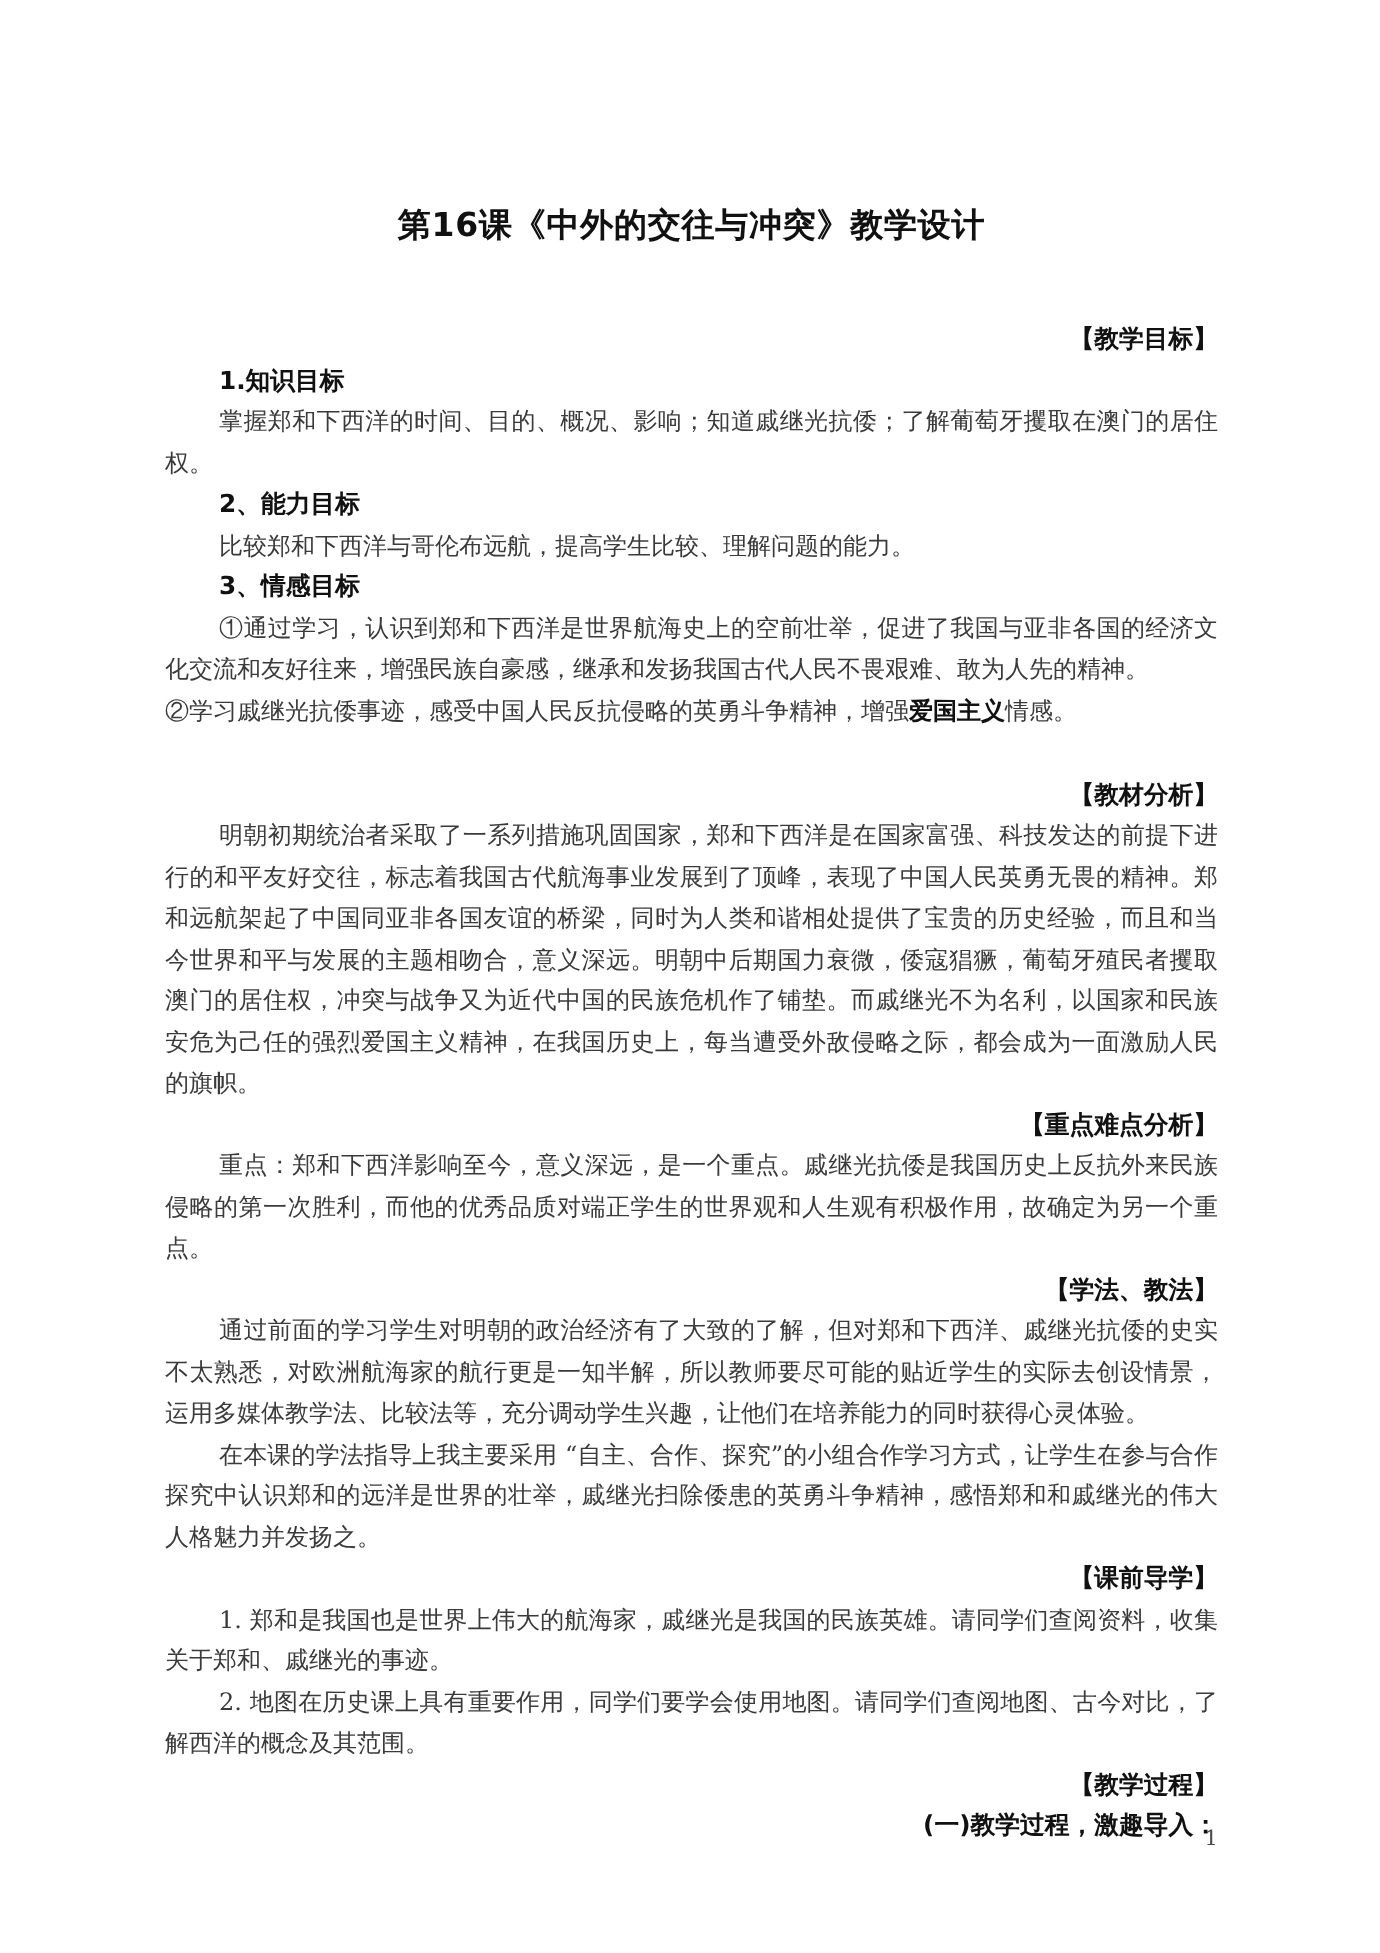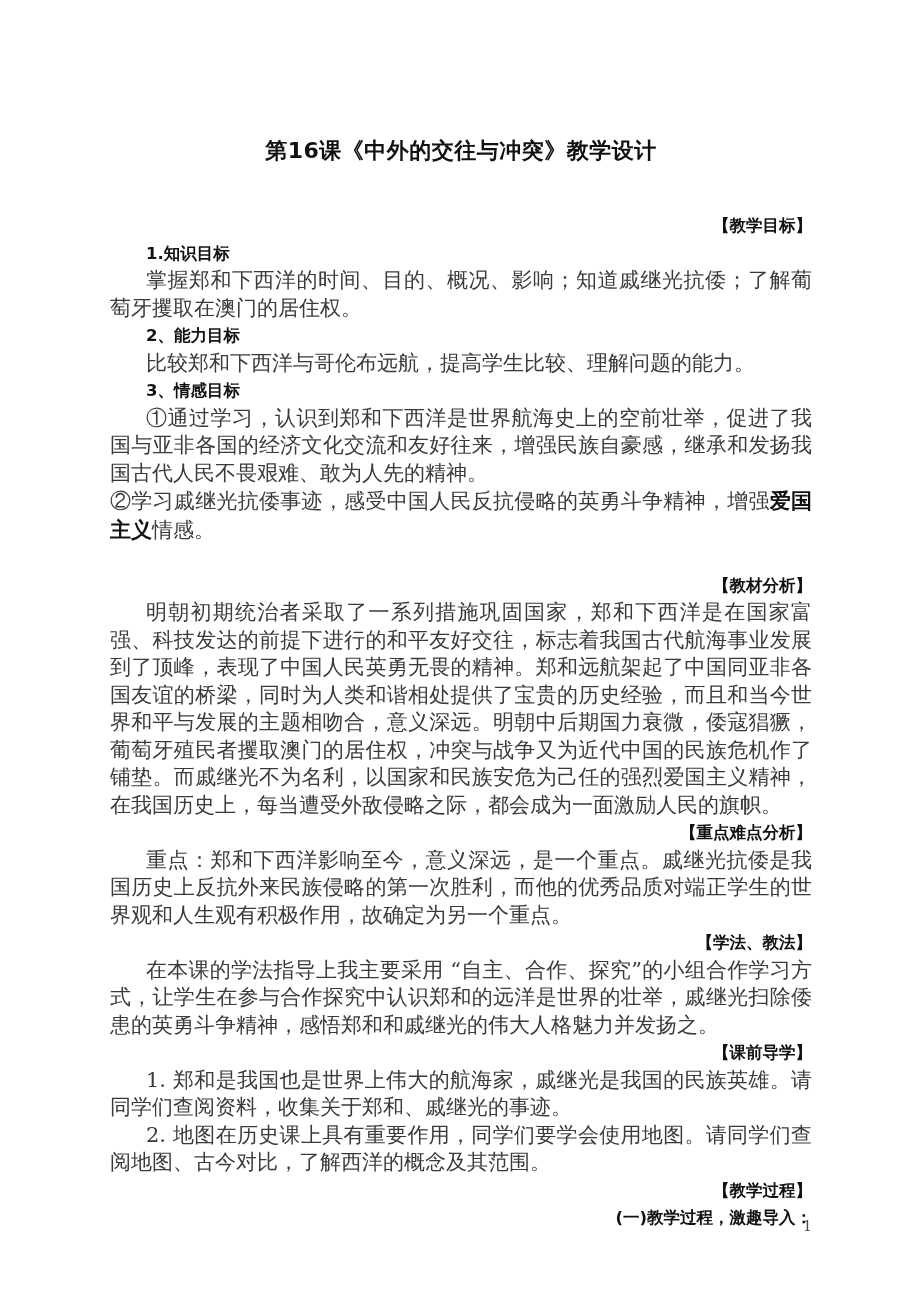--- a/index.html
+++ b/index.html
@@ -64,21 +64,21 @@
     line-height: 27.5px;
     text-indent: 36px;
     margin: 0;
     color: #111111;
     white-space: pre-wrap;
   }
 
   
   .para {
     font-family: "DejaVu Serif", "Liberation Serif", serif;
-    font-size: 21px;
+    font-size: 16px;
     line-height: 27.5px;
     text-align: justify;
     text-justify: inter-character;
     text-indent: 36px;
     margin: 0;
     color: #3a3a3a;
     word-break: break-all;
   }
 
   .para.no-indent {
@@ -139,20 +139,21 @@
 
     <p class="para">明朝初期统治者采取了一系列措施巩固国家，郑和下西洋是在国家富强、科技发达的前提下进行的和平友好交往，标志着我国古代航海事业发展到了顶峰，表现了中国人民英勇无畏的精神。郑和远航架起了中国同亚非各国友谊的桥梁，同时为人类和谐相处提供了宝贵的历史经验，而且和当今世界和平与发展的主题相吻合，意义深远。明朝中后期国力衰微，倭寇猖獗，葡萄牙殖民者攫取澳门的居住权，冲突与战争又为近代中国的民族危机作了铺垫。而戚继光不为名利，以国家和民族安危为己任的强烈爱国主义精神，在我国历史上，每当遭受外敌侵略之际，都会成为一面激励人民的旗帜。</p>
 
     <p class="section-head">【重点难点分析】</p>
 
     <p class="para">重点：郑和下西洋影响至今，意义深远，是一个重点。戚继光抗倭是我国历史上反抗外来民族侵略的第一次胜利，而他的优秀品质对端正学生的世界观和人生观有积极作用，故确定为另一个重点。</p>
 
 
     <p class="section-head">【学法、教法】</p>
 
+    <p class="para">通过前面的学习学生对明朝的政治经济有了大致的了解，但对郑和下西洋、戚继光抗倭的史实不太熟悉，对欧洲航海家的航行更是一知半解，所以教师要尽可能的贴近学生的实际去创设情景，运用多媒体教学法、比较法等，充分调动学生兴趣，让他们在培养能力的同时获得心灵体验。</p>
 
     <p class="para">在本课的学法指导上我主要采用 “自主、合作、探究”的小组合作学习方式，让学生在参与合作探究中认识郑和的远洋是世界的壮举，戚继光扫除倭患的英勇斗争精神，感悟郑和和戚继光的伟大人格魅力并发扬之。</p>
 
     <p class="section-head">【课前导学】</p>
 
     <p class="para">1. 郑和是我国也是世界上伟大的航海家，戚继光是我国的民族英雄。请同学们查阅资料，收集关于郑和、戚继光的事迹。</p>
 
     <p class="para">2. 地图在历史课上具有重要作用，同学们要学会使用地图。请同学们查阅地图、古今对比，了解西洋的概念及其范围。</p>
 
     <p class="section-head">【教学过程】</p>

